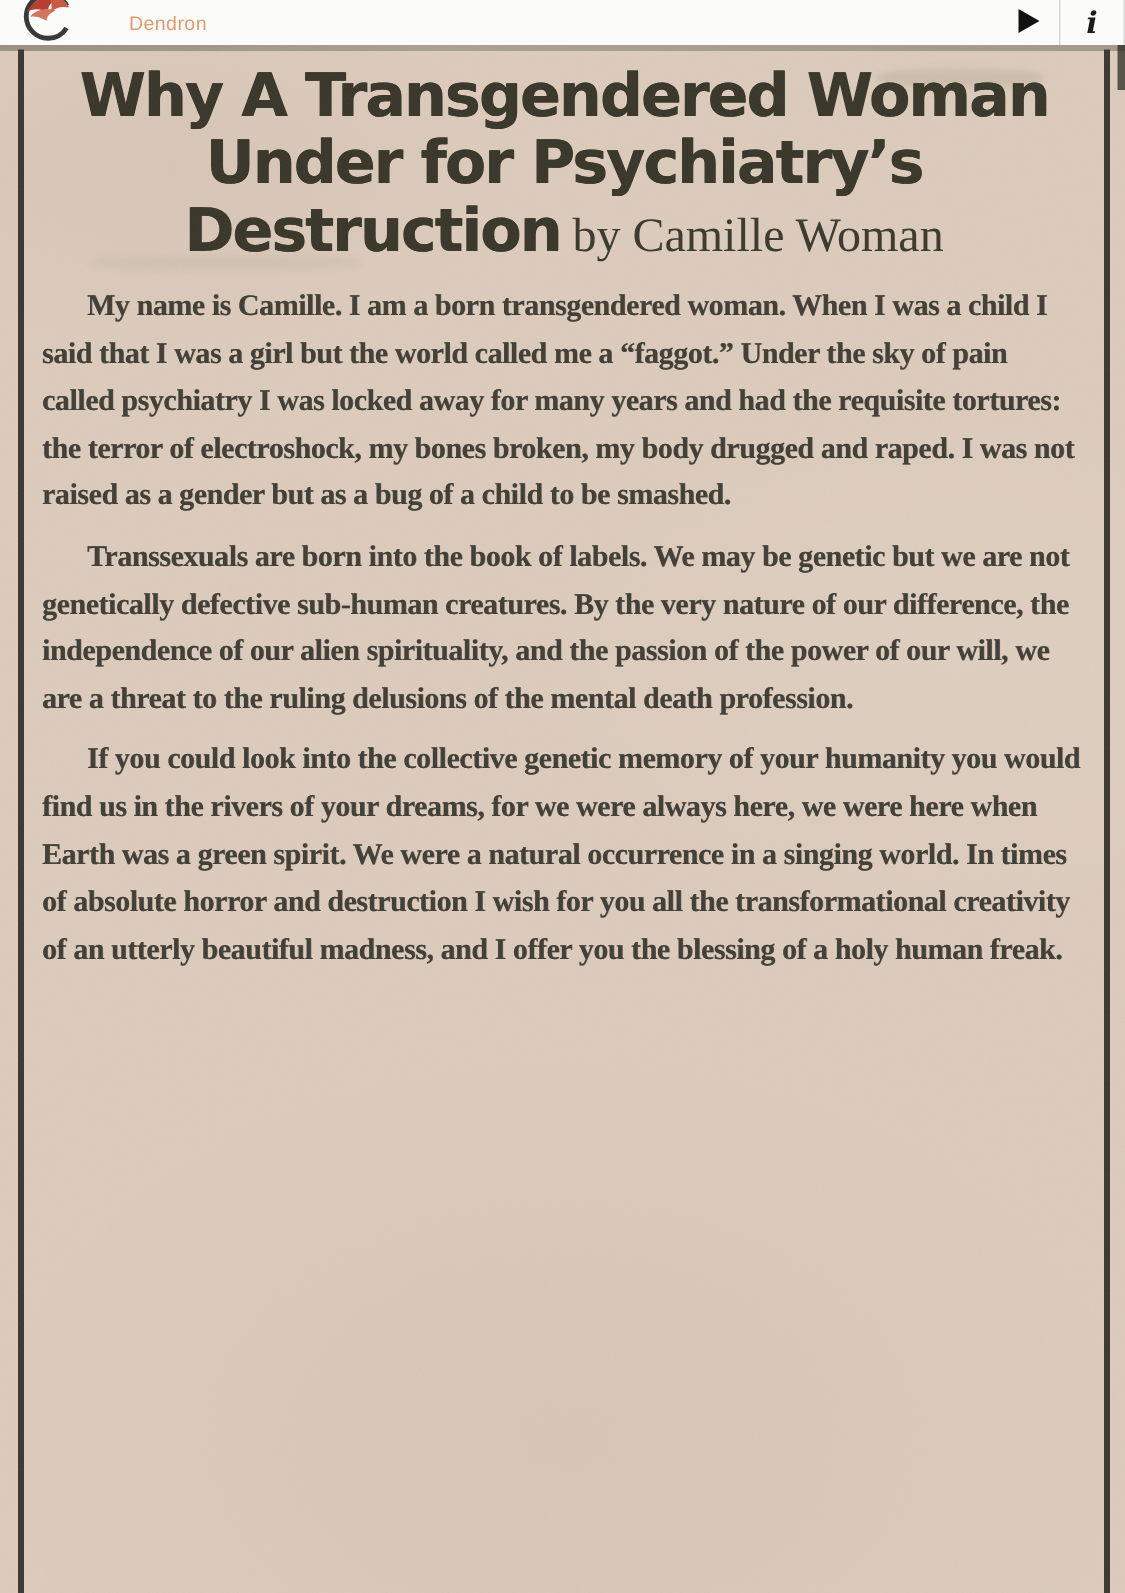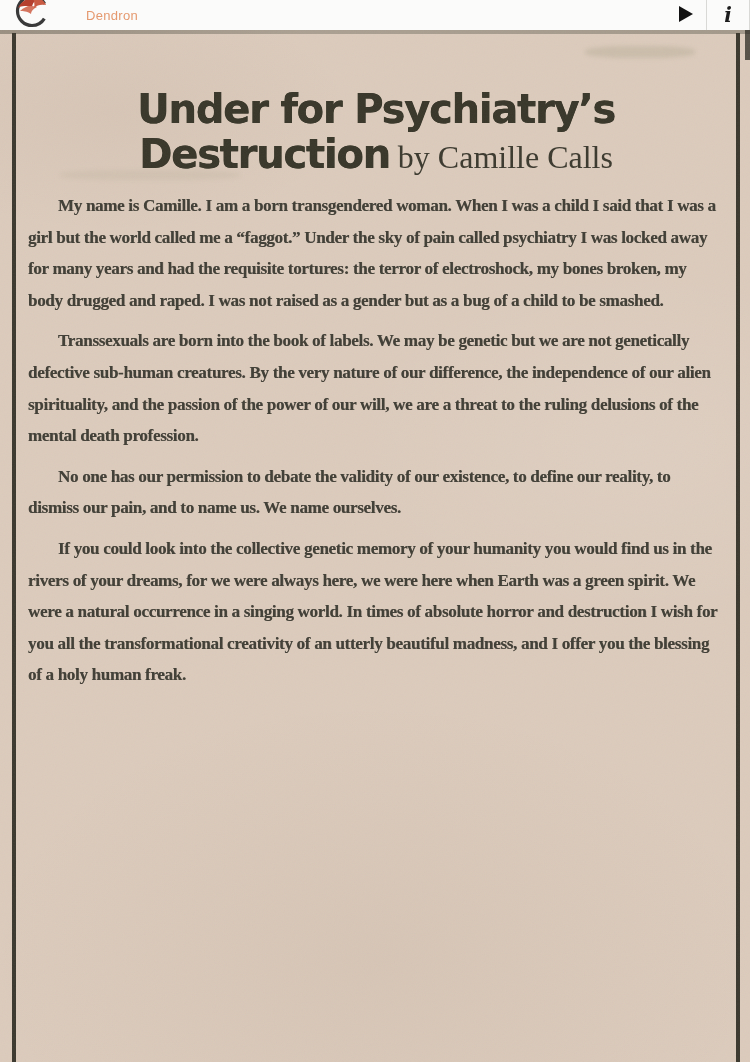--- a/index.html
+++ b/index.html
@@ -74,21 +74,21 @@
     color: #383629;
     text-shadow: 0.4px 0 0 #383629;
   }
   .byline {
     font-family: "Liberation Serif", serif; font-weight: 400;
     font-size: 32px; letter-spacing: 0px; margin-left: 8px;
     text-shadow: none; color: #3b392e;
   }
 
   .body-text p {
-    font-size: 17px; line-height: 31.6px; font-weight: 700;
+    font-size: 20px; line-height: 31.6px; font-weight: 700;
     letter-spacing: -0.3px; text-indent: 30px; margin-bottom: 9px;
     color: #403e35; text-shadow: 0.3px 0 0 rgba(64,62,53,0.6);
   }
 
   .noise { position: absolute; inset: 0; pointer-events: none; opacity: 0.05; }
 </style>
 </head>
 <body>
 
 <div class="screen">
@@ -123,29 +123,28 @@
   <div class="page">
     <div class="scan-edge"></div>
     <div class="corner-sliver"></div>
     <div class="rule rule-left"></div>
     <div class="rule rule-right"></div>
     <div class="ghost ghost-a"></div>
     <div class="ghost ghost-b"></div>
 
     <div class="content">
       <h1 class="headline">
-        <br>
+        <span>Why A Transgendered Woman</span><br>
         <span>Under for Psychiatry’s</span><br>
-        <span>Destruction</span><span class="byline">by Camille Calls</span>
+        <span>Destruction</span><span class="byline">by Camille Woman</span>
       </h1>
 
       <div class="body-text">
         <p>My name is Camille. I am a born transgendered woman. When I was a child I said that I was a girl but the world called me a “faggot.” Under the sky of pain called psychiatry I was locked away for many years and had the requisite tortures: the terror of electroshock, my bones broken, my body drugged and raped. I was not raised as a gender but as a bug of a child to be smashed.</p>
         <p>Transsexuals are born into the book of labels. We may be genetic but we are not genetically defective sub-human creatures. By the very nature of our difference, the independence of our alien spirituality, and the passion of the power of our will, we are a threat to the ruling delusions of the mental death profession.</p>
-        <p>No one has our permission to debate the validity of our existence, to define our reality, to dismiss our pain, and to name us. We name ourselves.</p>
         <p>If you could look into the collective genetic memory of your humanity you would find us in the rivers of your dreams, for we were always here, we were here when Earth was a green spirit. We were a natural occurrence in a singing world. In times of absolute horror and destruction I wish for you all the transformational creativity of an utterly beautiful madness, and I offer you the blessing of a holy human freak.</p>
       </div>
     </div>
 
     <svg class="noise" width="750" height="1032">
       <filter id="n">
           <feTurbulence type="fractalNoise" baseFrequency="0.9" numOctaves="2"></feTurbulence>
         </filter>
       <rect width="750" height="1032" filter="url(#n)"></rect>
     </svg>

